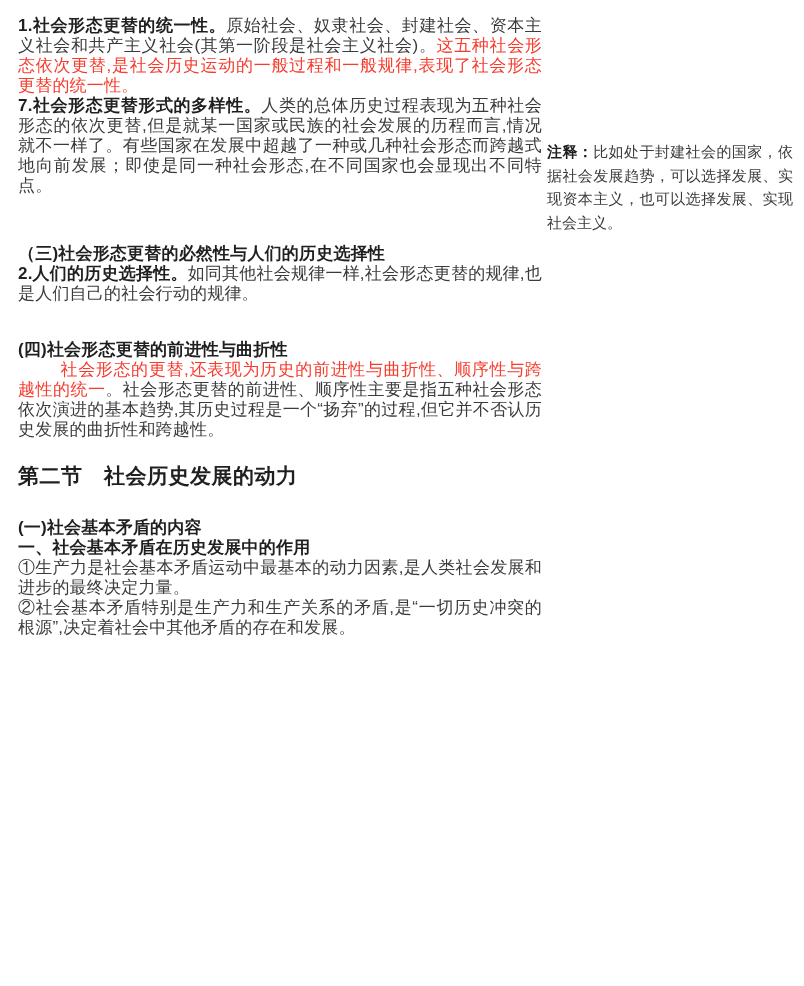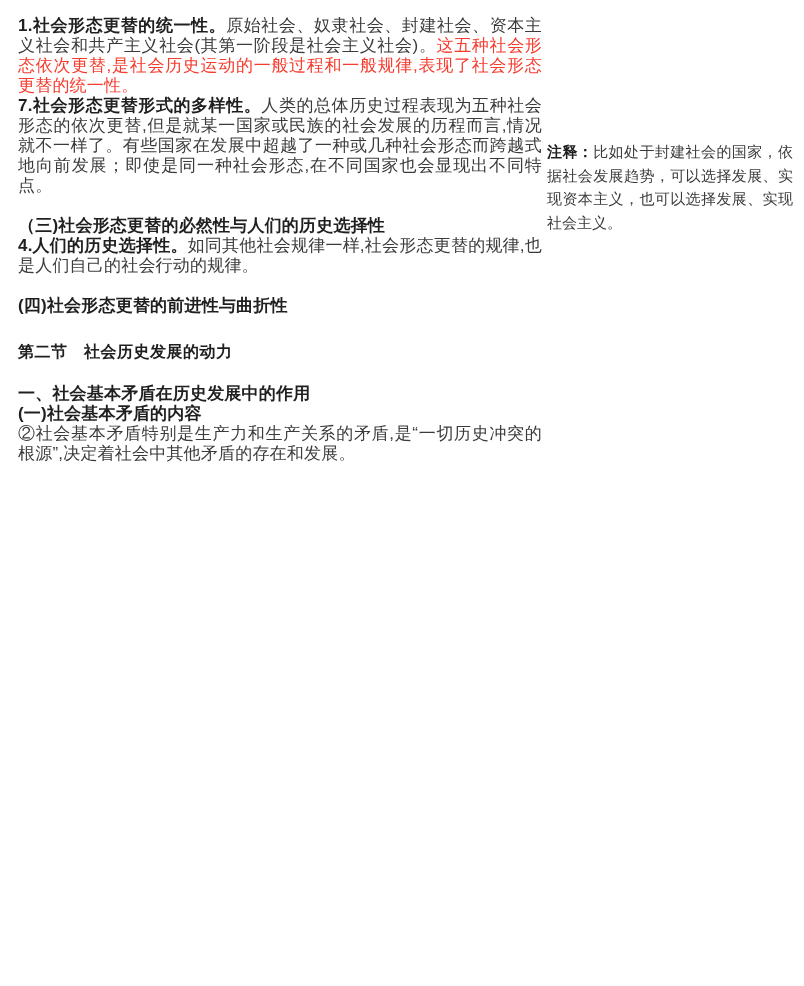--- a/index.html
+++ b/index.html
@@ -23,24 +23,24 @@
   .doc p {
     margin: 0;
     font-size: 17px;
     line-height: 20px;
     text-align: justify;
     text-justify: inter-ideograph;
     color: var(--text-color, #3b3b3b);
     letter-spacing: 0.2px;
   }
   .doc p.chapter {
-    font-size: 16px;
+    font-size: 21px;
     line-height: 36px;
     margin-top: 18px;
-    margin-bottom: 14px;
+    margin-bottom: 24px;
     color: var(--heading-color, #1f1f1f);
     text-align: left;
     letter-spacing: 0.5px;
   }
   .doc p.indent { text-indent: 2.5em; }
   .seg-b { font-weight: 700; color: var(--heading-color, #1f1f1f); }
   .seg-r { color: var(--red-color, #f73b2d); }
   .margin-note {
     position: absolute;
     left: 547px;
@@ -54,22 +54,24 @@
     margin-top: 8px;
   }
 </style>
 </head>
 <body>
 
 <div class="page" style="background: rgb(255, 255, 255);">
   <div class="doc">
       <p><span class="seg-b">1.社会形态更替的统一性。</span><span>原始社会、奴隶社会、封建社会、资本主义社会和共产主义社会(其第一阶段是社会主义社会)。</span><span class="seg-r">这五种社会形态依次更替,是社会历史运动的一般过程和一般规律,表现了社会形态更替的统一性。</span></p>
       <p><span class="seg-b">7.社会形态更替形式的多样性。</span><span>人类的总体历史过程表现为五种社会形态的依次更替,但是就某一国家或民族的社会发展的历程而言,情况就不一样了。有些国家在发展中超越了一种或几种社会形态而跨越式地向前发展；即使是同一种社会形态,在不同国家也会显现出不同特点。</span></p>
-      <p style="margin-top: 20px;"><span class="seg-b">（三)社会形态更替的必然性与人们的历史选择性</span></p>
-      <p><span class="seg-b">4.人们的历史选择性。</span><span>如同其他社会规律一样,社会形态更替的规律,也是人们自己的社会行动的规律。</span></p>
-      <p style="margin-top: 20px;"><span class="seg-b">(四)社会形态更替的前进性与曲折性</span></p>
+      <p style="margin-top: 48px;"><span class="seg-b">（三)社会形态更替的必然性与人们的历史选择性</span></p>
+      <p><span class="seg-b">2.人们的历史选择性。</span><span>如同其他社会规律一样,社会形态更替的规律,也是人们自己的社会行动的规律。</span></p>
+      <p style="margin-top: 36px;"><span class="seg-b">(四)社会形态更替的前进性与曲折性</span></p>
+      <p class="indent"><span class="seg-r">社会形态的更替,还表现为历史的前进性与曲折性、顺序性与跨越性的统一</span><span>。社会形态更替的前进性、顺序性主要是指五种社会形态依次演进的基本趋势,其历史过程是一个“扬弃”的过程,但它并不否认历史发展的曲折性和跨越性。</span></p>
       <p class="chapter"><span class="seg-b">第二节　社会历史发展的动力</span></p>
+      <p><span class="seg-b">(一)社会基本矛盾的内容</span></p>
       <p><span class="seg-b">一、社会基本矛盾在历史发展中的作用</span></p>
-      <p><span class="seg-b">(一)社会基本矛盾的内容</span></p>
+      <p><span>①生产力是社会基本矛盾运动中最基本的动力因素,是人类社会发展和进步的最终决定力量。</span></p>
       <p><span>②社会基本矛盾特别是生产力和生产关系的矛盾,是“一切历史冲突的根源”,决定着社会中其他矛盾的存在和发展。</span></p>
     </div>
   <aside class="margin-note"><span class="seg-b">注释：</span><span>比如处于封建社会的国家，依据社会发展趋势，可以选择发展、实现资本主义，也可以选择发展、实现社会主义。</span></aside>
 </div>
 
 </body></html>

